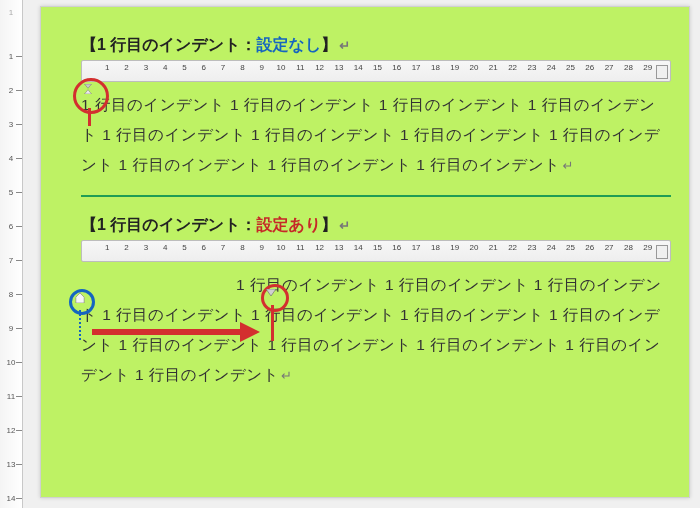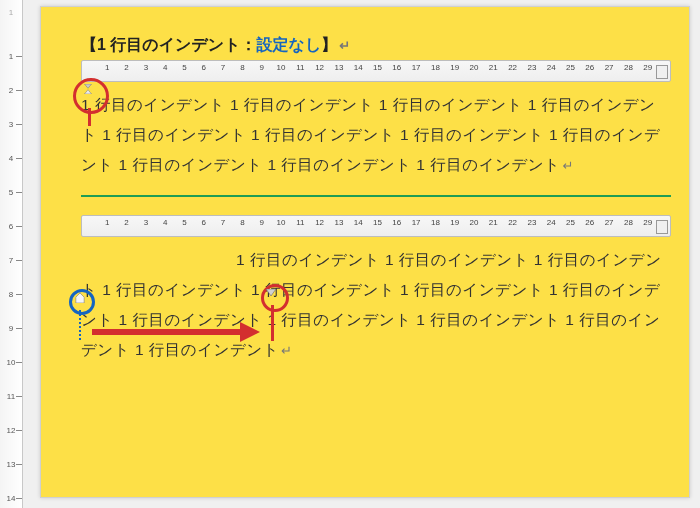--- a/index.html
+++ b/index.html
@@ -38,21 +38,21 @@
     left: 16px; width: 6px; height: 1px;
     background: #888;
   }
   
   .page {
     position: absolute;
     left: 40px;
     top: 6px;
     width: 648px;
     height: 490px;
-    background: #fde047;
+    background: #bef264;
     box-shadow: 0 0 4px rgba(0,0,0,0.15);
     border: 1px solid #d0d0d0;
   }
   .page-inner {
     position: absolute;
     left: 40px;
     right: 18px;
     top: 28px;
     bottom: 10px;
   }
@@ -228,20 +228,23 @@
         </div>
       <div class="right-handle"></div>
     </div>
 
     <div class="body-text">
       <span>1 行目のインデント 1 行目のインデント 1 行目のインデント 1 行目のインデント 1 行目のインデント 1 行目のインデント 1 行目のインデント 1 行目のインデント 1 行目のインデント 1 行目のインデント 1 行目のインデント</span><span class="return-mark">↵</span>
     </div>
 
     <div class="divider"></div>
 
+    <div class="heading-row">
+      <span>【1 行目のインデント：</span><span class="kw-red">設定あり</span><span>】</span><span class="return-mark">↵</span>
+    </div>
 
     <div class="hruler" id="hruler2">
       <div class="ticks">
           <div class="hnum" style="left: 25.3px;">1</div>
           <div class="hnum" style="left: 44.6px;">2</div>
           <div class="hnum" style="left: 63.9px;">3</div>
           <div class="hnum" style="left: 83.2px;">4</div>
           <div class="hnum" style="left: 102.5px;">5</div>
           <div class="hnum" style="left: 121.8px;">6</div>
           <div class="hnum" style="left: 141.1px;">7</div>

